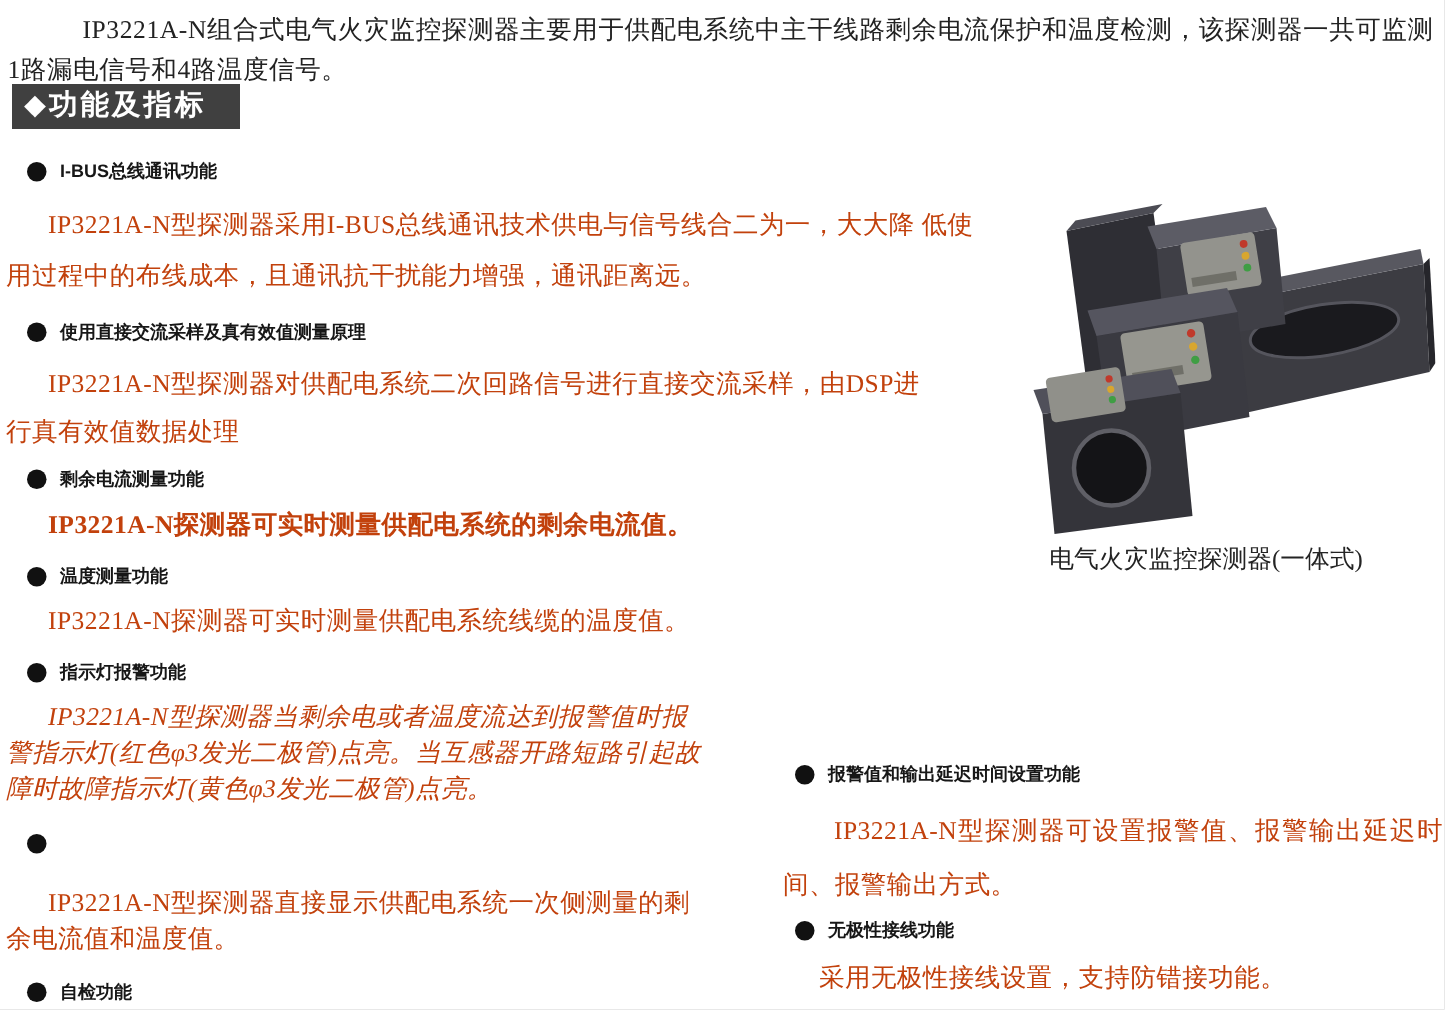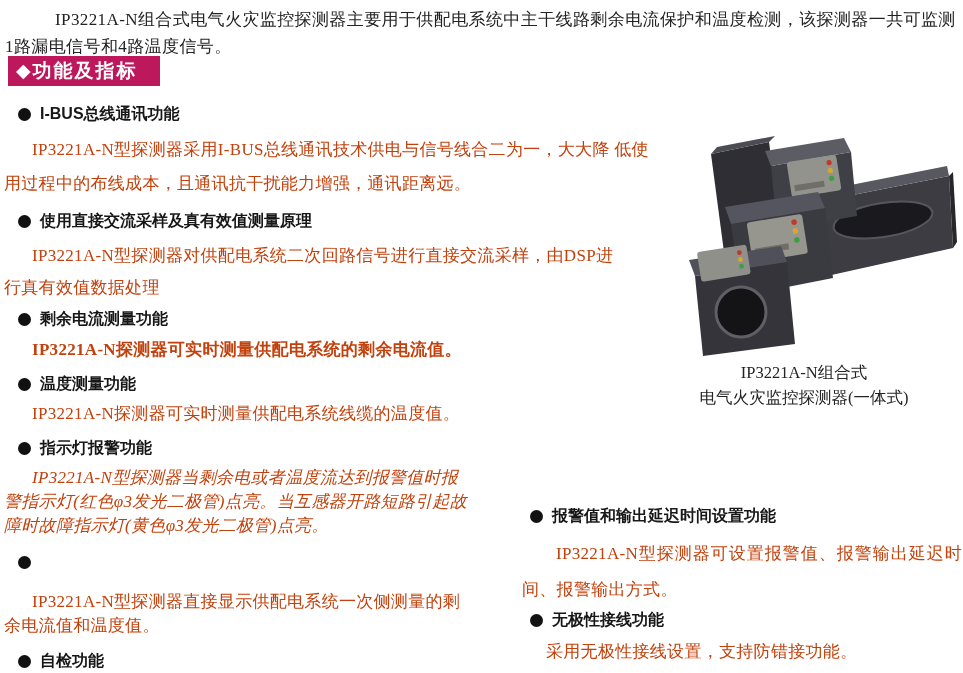--- a/index.html
+++ b/index.html
@@ -14,30 +14,30 @@
     margin:0 auto;
   }
   .intro {
     position:absolute; left:5px; top:6px; width:953px;
     font-size:17px; line-height:27px;
     text-indent:50px;
     letter-spacing:0.4px;
   }
   .section-header {
     position:absolute; left:8px; top:56px;
-    background:#be185d; color:#ffffff;
+    background:#404040; color:#ffffff;
     font-family:"Liberation Sans","DejaVu Sans",sans-serif;
     font-weight:bold; font-size:19px; line-height:30px;
     padding:0 22px 0 8px;
     letter-spacing:2px;
   }
   .feat { position:absolute; }
   .feat-title {
     font-family:"Liberation Sans","DejaVu Sans",sans-serif;
-    font-weight:bold; font-size:16px; line-height:20px;
+    font-weight:bold; font-size:12px; line-height:20px;
     color:#171717;
     display:flex; align-items:center;
   }
   .dot {
     width:13px; height:13px; border-radius:50%;
     background:#111111; flex:0 0 13px;
     margin-right:9px;
   }
   .feat-body {
     position:absolute;
@@ -202,17 +202,16 @@
       <g transform="rotate(-9 70 140)">
         <rect x="44" y="124" width="50" height="30" rx="3" fill="#90908a"></rect>
         <circle cx="86" cy="131" r="2.4" fill="#c0392b"></circle>
         <circle cx="86" cy="138" r="2.4" fill="#d8a62f"></circle>
         <circle cx="86" cy="145" r="2.4" fill="#3f9e44"></circle>
       </g>
     </g>
   </svg>
 
   <div class="caption">
-    <div>IP3221A-N组合式</div>
     <div>电气火灾监控探测器(一体式)</div>
   </div>
 
 </div>
 
 </body></html>

